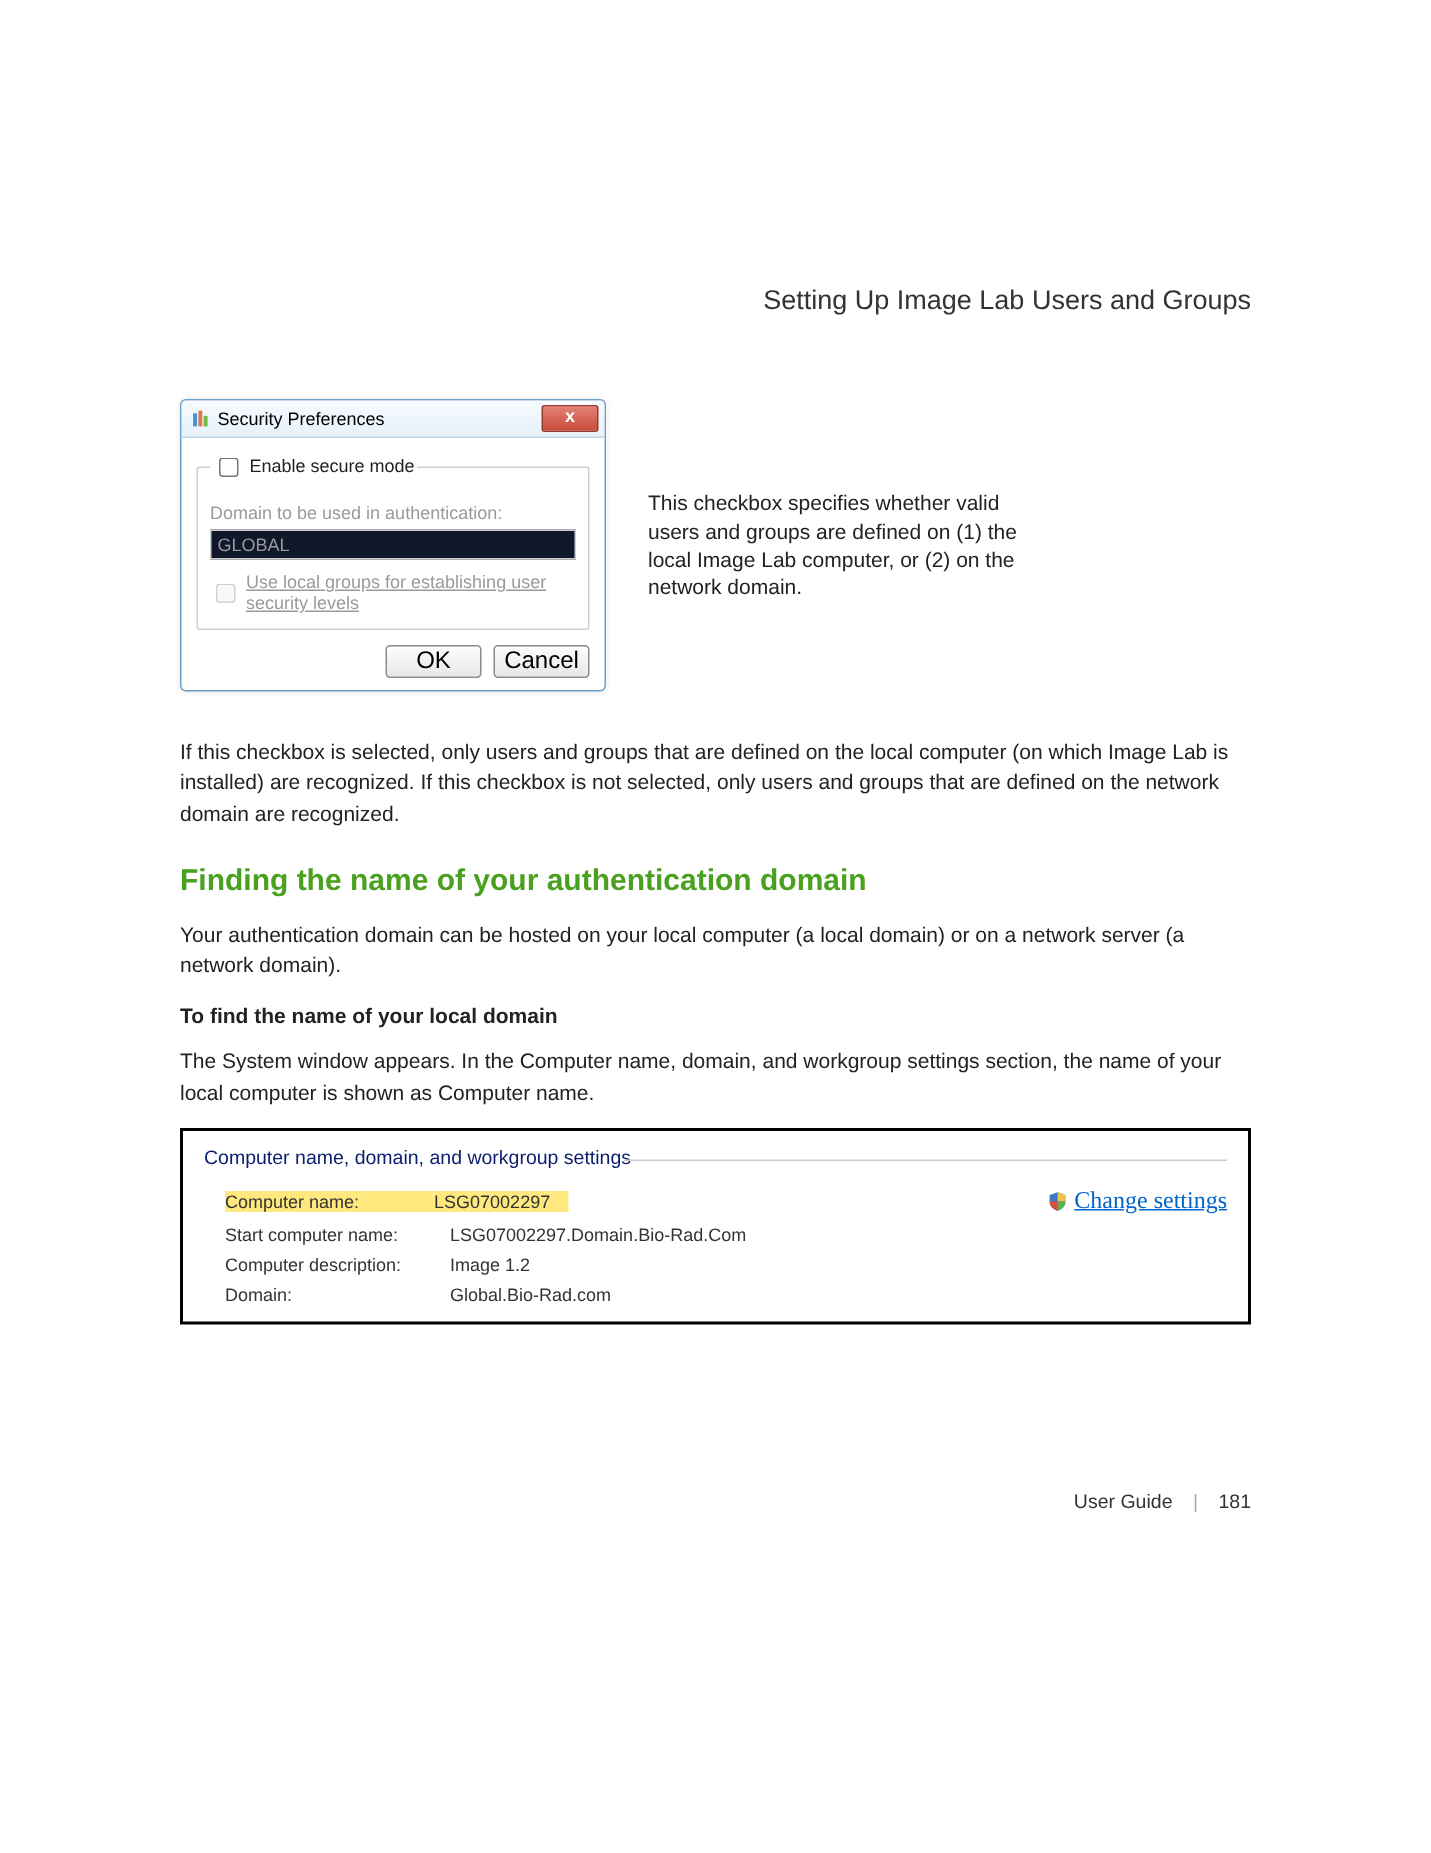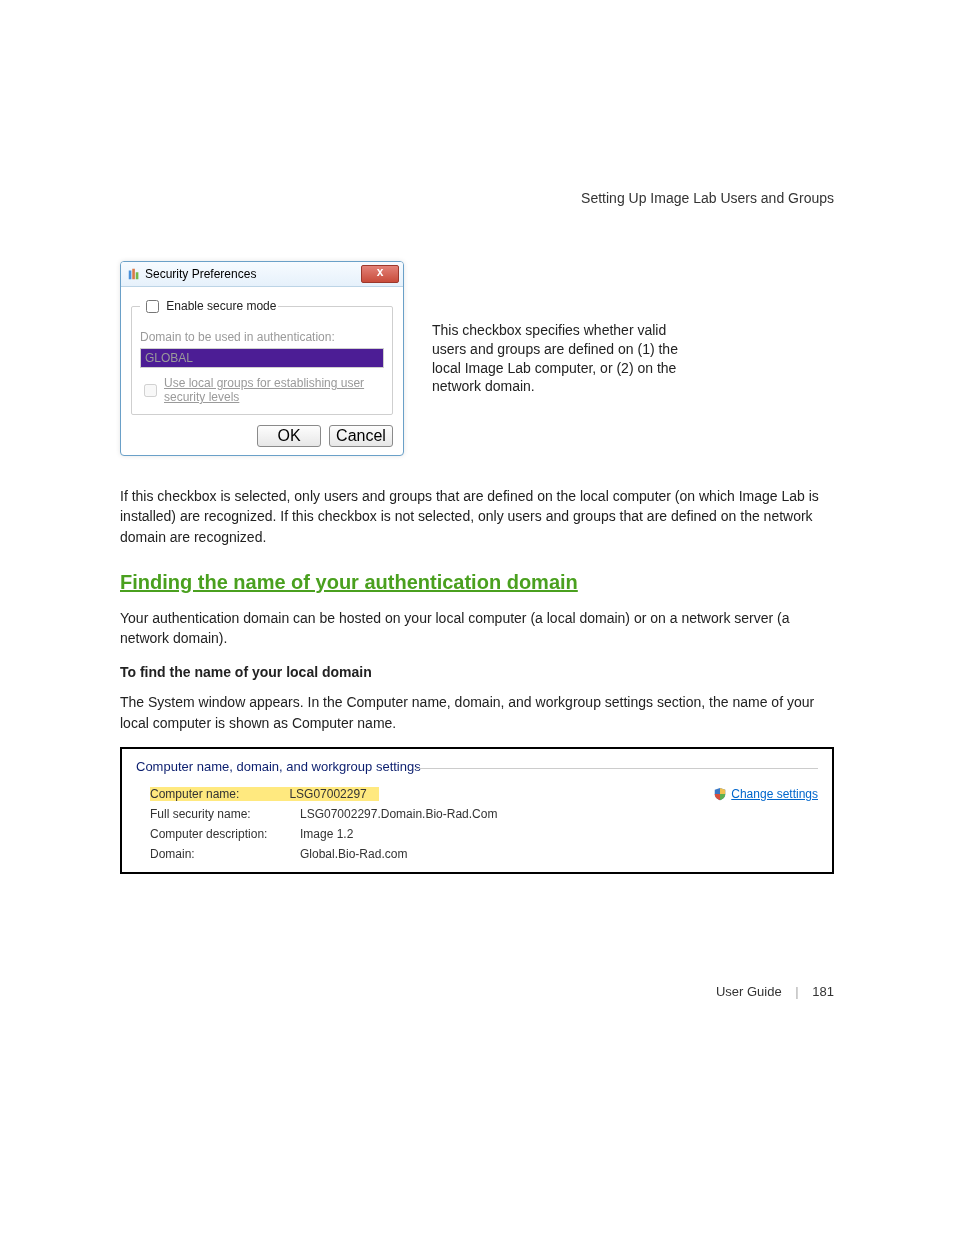--- a/index.html
+++ b/index.html
@@ -8,21 +8,21 @@
     background: #fff;
     font-family: Arial, Helvetica, sans-serif;
     color: #222;
     width: 954px;
   }
   .page {
     padding: 190px 120px 80px 120px;
   }
   .header-line {
     text-align: right;
-    font-size: 14px;
+    font-size: 18px;
     color: #333;
     margin-bottom: 55px;
   }
   .row1 {
     display: flex;
     align-items: center;
     gap: 28px;
     margin-bottom: 30px;
   }
 
@@ -87,21 +87,21 @@
     color: #9a9a9a;
     font-size: 12px;
     display: block;
     margin: 6px 0 4px 0;
   }
   .domain-input {
     width: 100%;
     box-sizing: border-box;
     height: 20px;
     border: 1px solid #cfcfcf;
-    background: #4c1d95;
+    background: #0f172a;
     color: #9a9a9a;
     font-size: 12px;
     padding: 0 4px;
   }
   .local-line {
     font-size: 12px;
     color: #9a9a9a;
     margin-top: 8px;
     text-decoration: underline;
     display: flex;
@@ -134,21 +134,20 @@
   .para {
     font-size: 14px;
     line-height: 1.45;
     margin: 0 0 24px 0;
   }
   h2.section {
     color: #4aa01f;
     font-size: 20px;
     font-weight: bold;
     margin: 0 0 14px 0;
-    text-decoration: underline;
   }
   .bold-line {
     font-weight: bold;
     font-size: 14px;
     margin: 0 0 12px 0;
   }
   ol.steps {
     margin: 0 0 16px 0;
     padding-left: 22px;
     font-size: 14px;
@@ -184,24 +183,25 @@
     display: flex;
     font-size: 12px;
     color: #333;
     padding: 3px 0 3px 14px;
     align-items: center;
   }
   .sys-label { width: 150px; }
   .sys-value { flex: 1; }
   .sys-link {
     color: #0066cc;
-    font-size: 12px;
+    font-size: 16px;
     display: flex;
     align-items: center;
     gap: 4px;
+    font-family: Liberation Serif, serif;
   }
   .sys-row.hl .sys-label,
   .sys-row.hl .sys-value {
     background: #ffe97f;
     display: inline-block;
   }
   .sys-row.hl .sys-label { width: auto; padding-right: 50px; text-align: center; }
   .sys-row.hl .sys-value { flex: none; padding-right: 12px; }
   .shield-icon {
     width: 14px;
@@ -289,21 +289,21 @@
               <path d="M8 1 L14 3 V8 H8 Z" fill="#f2c14e"></path>
               <path d="M8 8 H2 V8 C2 12 5 14 8 15 Z" fill="#d94f3a"></path>
               <path d="M8 8 H14 C14 12 11 14 8 15 Z" fill="#5fb04f"></path>
             </svg>
         </span>
         <span>Change settings</span>
       </a>
     </div>
 
     <div class="sys-row">
-      <span class="sys-label">Full security name:</span>
+      <span class="sys-label">Start computer name:</span>
       <span class="sys-value">LSG07002297.Domain.Bio-Rad.Com</span>
     </div>
     <div class="sys-row">
       <span class="sys-label">Computer description:</span>
       <span class="sys-value">Image 1.2</span>
     </div>
     <div class="sys-row">
       <span class="sys-label">Domain:</span>
       <span class="sys-value">Global.Bio-Rad.com</span>
     </div>

